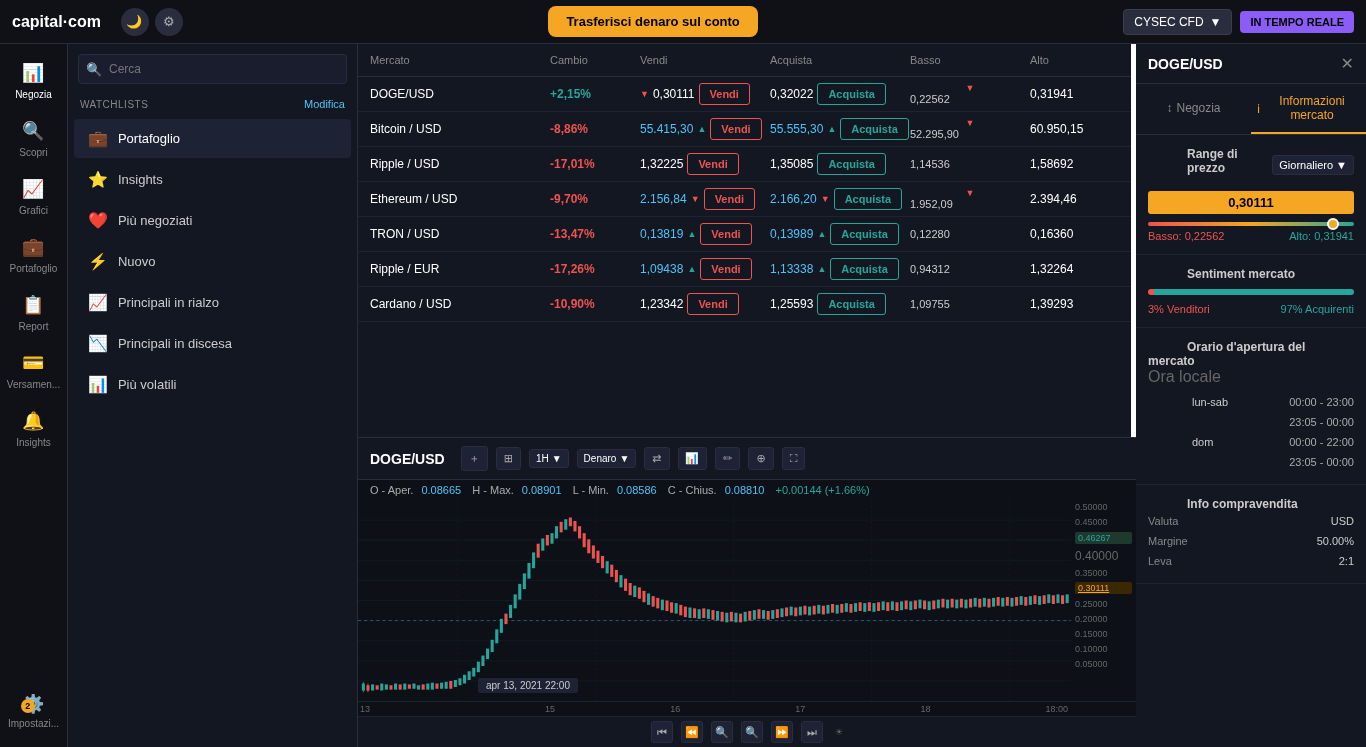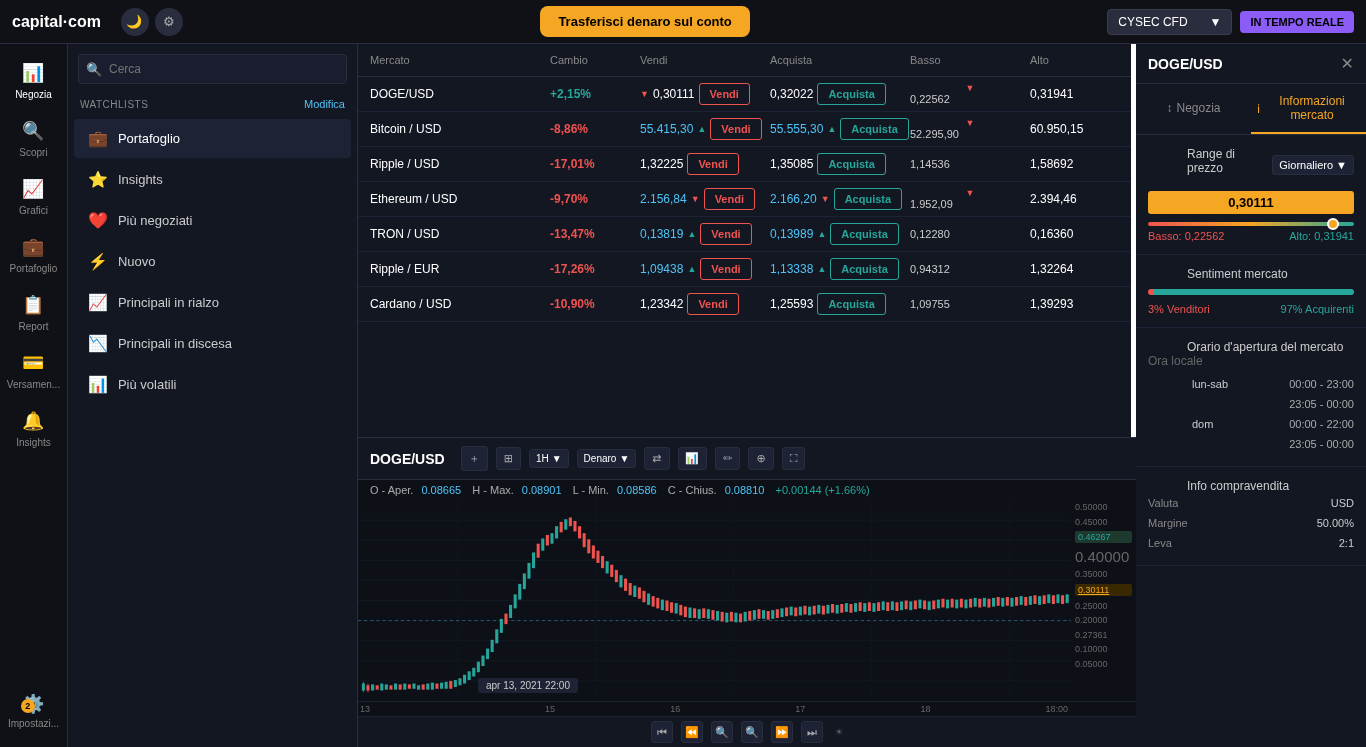--- a/index.html
+++ b/index.html
@@ -7,21 +7,21 @@
 
     
     .topbar { height: 44px; background: #0f1117; display: flex; align-items: center; justify-content: space-between; padding: 0 12px; border-bottom: 1px solid #2a2d3e; flex-shrink: 0; }
     .topbar-left { display: flex; align-items: center; gap: 20px; }
     .logo { font-size: 16px; font-weight: bold; color: #fff; display: flex; align-items: center; gap: 2px; }
     .logo span { color: #fff; }
     .topbar-icons { display: flex; gap: 6px; }
     .icon-btn { background: #2a2d3e; border: none; border-radius: 50%; width: 28px; height: 28px; display: flex; align-items: center; justify-content: center; cursor: pointer; color: #aaa; font-size: 13px; }
     .transfer-btn { background: #f5a623; color: #000; font-weight: 600; border: none; border-radius: 8px; padding: 8px 18px; cursor: pointer; font-size: 13px; }
     .topbar-right { display: flex; align-items: center; gap: 8px; }
-    .cysec-select { background: #2a2d3e; color: #fff; border: 1px solid #3a3d4e; border-radius: 4px; padding: 5px 10px; font-size: 12px; display: flex; align-items: center; gap: 22px; cursor: pointer; }
+    .cysec-select { background: #2a2d3e; color: #fff; border: 1px solid #3a3d4e; border-radius: 4px; padding: 5px 10px; font-size: 12px; display: flex; align-items: center; gap: 6px; cursor: pointer; }
     .realtime-badge { background: #8b5cf6; color: #000; font-size: 11px; font-weight: 700; padding: 5px 10px; border-radius: 4px; }
 
     
     .main { display: flex; flex: 1; overflow: hidden; }
 
     
     .left-sidebar { width: 68px; background: #0f1117; display: flex; flex-direction: column; align-items: center; padding: 8px 0; border-right: 1px solid #2a2d3e; flex-shrink: 0; }
     .nav-item { display: flex; flex-direction: column; align-items: center; gap: 3px; padding: 10px 0; cursor: pointer; width: 100%; text-align: center; color: #888; font-size: 10px; }
     .nav-item.active { color: #fff; }
     .nav-icon { font-size: 18px; margin-bottom: 2px; }
@@ -78,21 +78,21 @@
     .right-panel { width: 230px; background: #131722; display: flex; flex-direction: column; overflow-y: auto; flex-shrink: 0; }
     .right-panel::-webkit-scrollbar { width: 4px; }
     .right-panel::-webkit-scrollbar-thumb { background: #2a2d3e; }
     .rp-header { display: flex; justify-content: space-between; align-items: center; padding: 10px 12px; border-bottom: 1px solid #2a2d3e; }
     .rp-title { font-size: 14px; font-weight: 600; color: #fff; }
     .rp-close { background: none; border: none; color: #888; cursor: pointer; font-size: 16px; }
     .rp-tabs { display: flex; border-bottom: 1px solid #2a2d3e; }
     .rp-tab { flex: 1; text-align: center; padding: 10px 6px; font-size: 12px; color: #888; cursor: pointer; border-bottom: 2px solid transparent; display: flex; align-items: center; justify-content: center; gap: 4px; }
     .rp-tab.active { color: #f5a623; border-bottom-color: #f5a623; }
     .rp-section { padding: 12px; border-bottom: 1px solid #1e2235; }
-    .rp-section-title { font-size: 12px; color: #ccc; margin-bottom: 8px; font-weight: 400; padding-left: 39px; }
+    .rp-section-title { font-size: 12px; color: #ccc; margin-bottom: 8px; font-weight: 700; padding-left: 39px; }
     .price-range-bar { position: relative; margin: 8px 0 4px; }
     .price-range-track { height: 4px; background: linear-gradient(to right, #ef5350, #f5a623, #26a69a); border-radius: 2px; }
     .price-range-thumb { position: absolute; top: -4px; width: 12px; height: 12px; background: #f5a623; border-radius: 50%; border: 2px solid #fff; }
     .price-display { background: #f5a623; color: #000; font-weight: bold; font-size: 13px; padding: 4px 8px; border-radius: 3px; text-align: center; margin-bottom: 6px; }
     .price-low-high { display: flex; justify-content: space-between; font-size: 11px; }
     .price-low { color: #ef5350; }
     .price-high { color: #26a69a; }
     .sentiment-bar { height: 6px; background: linear-gradient(to right, #ef5350 3%, #26a69a 3%); border-radius: 3px; margin: 8px 0; }
     .sentiment-labels { display: flex; justify-content: space-between; font-size: 11px; }
     .sell-pct { color: #ef5350; }
@@ -425,26 +425,26 @@
         <span> C - Chius.</span><span class="ohlc-val">0.08810</span>
         <span class="ohlc-change">+0.00144 (+1.66%)</span>
       </div>
 
       <div style="flex:1; position:relative; overflow:hidden;">
 
         <div style="position:absolute; right:0; top:0; bottom:30px; width:65px; display:flex; flex-direction:column; justify-content:space-between; padding:2px 4px; background:#0d1117; z-index:2;">
           <span style="font-size:9px;color:#666;">0.50000</span>
           <span style="font-size:9px;color:#666;">0.45000</span>
           <span style="font-size:9px;color:#26a69a;background:#1e3a2f;padding:1px 3px;border-radius:2px;">0.46267</span>
-          <span style="font-size:15px;color:#666;">0.40000</span>
+          <span style="font-size:12px;color:#666;">0.40000</span>
           <span style="font-size:9px;color:#666;">0.35000</span>
           <span style="font-size:9px;color:#f5a623;background:#3a2800;padding:1px 3px;border-radius:2px;text-decoration:underline;">0.30111</span>
           <span style="font-size:9px;color:#666;">0.25000</span>
           <span style="font-size:9px;color:#666;">0.20000</span>
-          <span style="font-size:9px;color:#666;">0.27361</span>
+          <span style="font-size:9px;color:#666;">0.15000</span>
           <span style="font-size:9px;color:#666;">0.10000</span>
           <span style="font-size:9px;color:#666;">0.05000</span>
         </div>
 
         <div style="position:absolute; left:0; right:65px; top:0; bottom:0; background:#0d1117;">
           <svg width="100%" height="100%" viewBox="0 0 930 230" preserveAspectRatio="none">
 
             <line x1="0" y1="23" x2="930" y2="23" stroke="#1e2235" stroke-width="0.5"></line>
             <line x1="0" y1="46" x2="930" y2="46" stroke="#1e2235" stroke-width="0.5"></line>
             <line x1="0" y1="69" x2="930" y2="69" stroke="#1e2235" stroke-width="0.5"></line>
@@ -692,21 +692,21 @@
       <span class="rp-section-title">Sentiment mercato</span>
       <div class="sentiment-bar"></div>
       <div class="sentiment-labels">
         <span class="sell-pct">3% Venditori</span>
         <span class="buy-pct">97% Acquirenti</span>
       </div>
     </div>
 
     <div class="rp-section">
       <span class="rp-section-title">Orario d'apertura del mercato</span>
-      <div style="font-size:12px; color:#666; margin-bottom:6px;">Ora locale</div>
+      <div style="font-size:16px; color:#666; margin-bottom:6px;">Ora locale</div>
       <div class="hours-row">
         <span class="hours-day">lun-sab</span>
         <span class="hours-time">00:00  -  23:00</span>
       </div>
       <div class="hours-row">
         <span class="hours-day"></span>
         <span class="hours-time">23:05  -  00:00</span>
       </div>
       <div class="hours-row">
         <span class="hours-day">dom</span>

